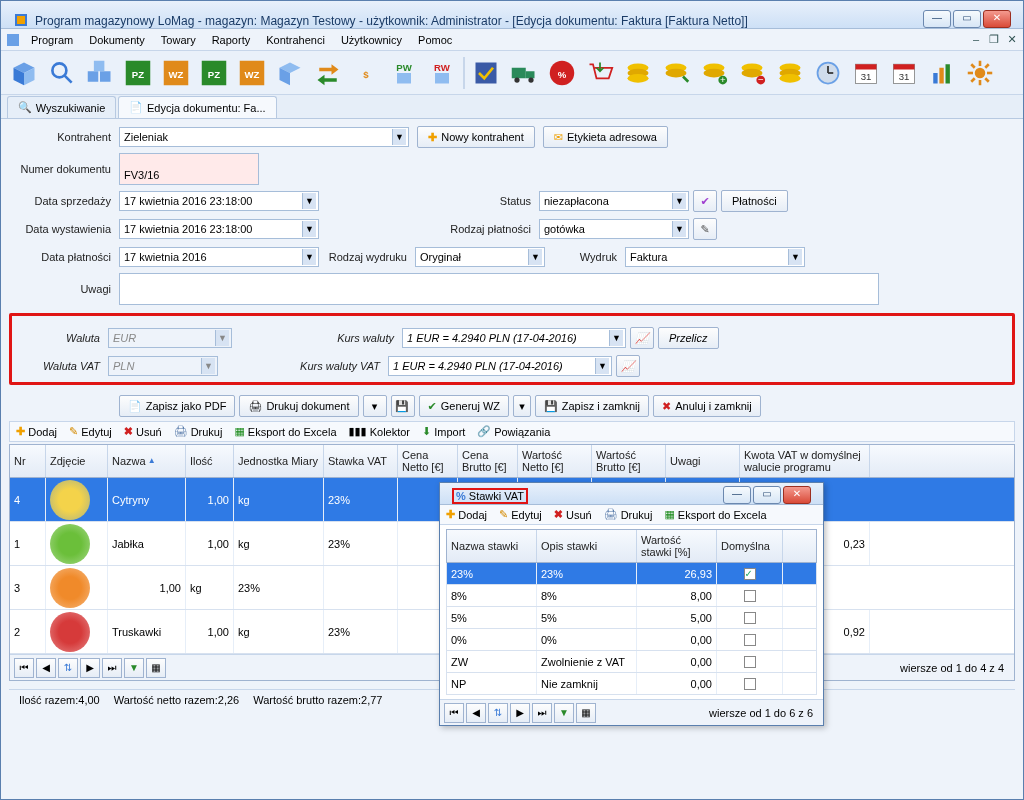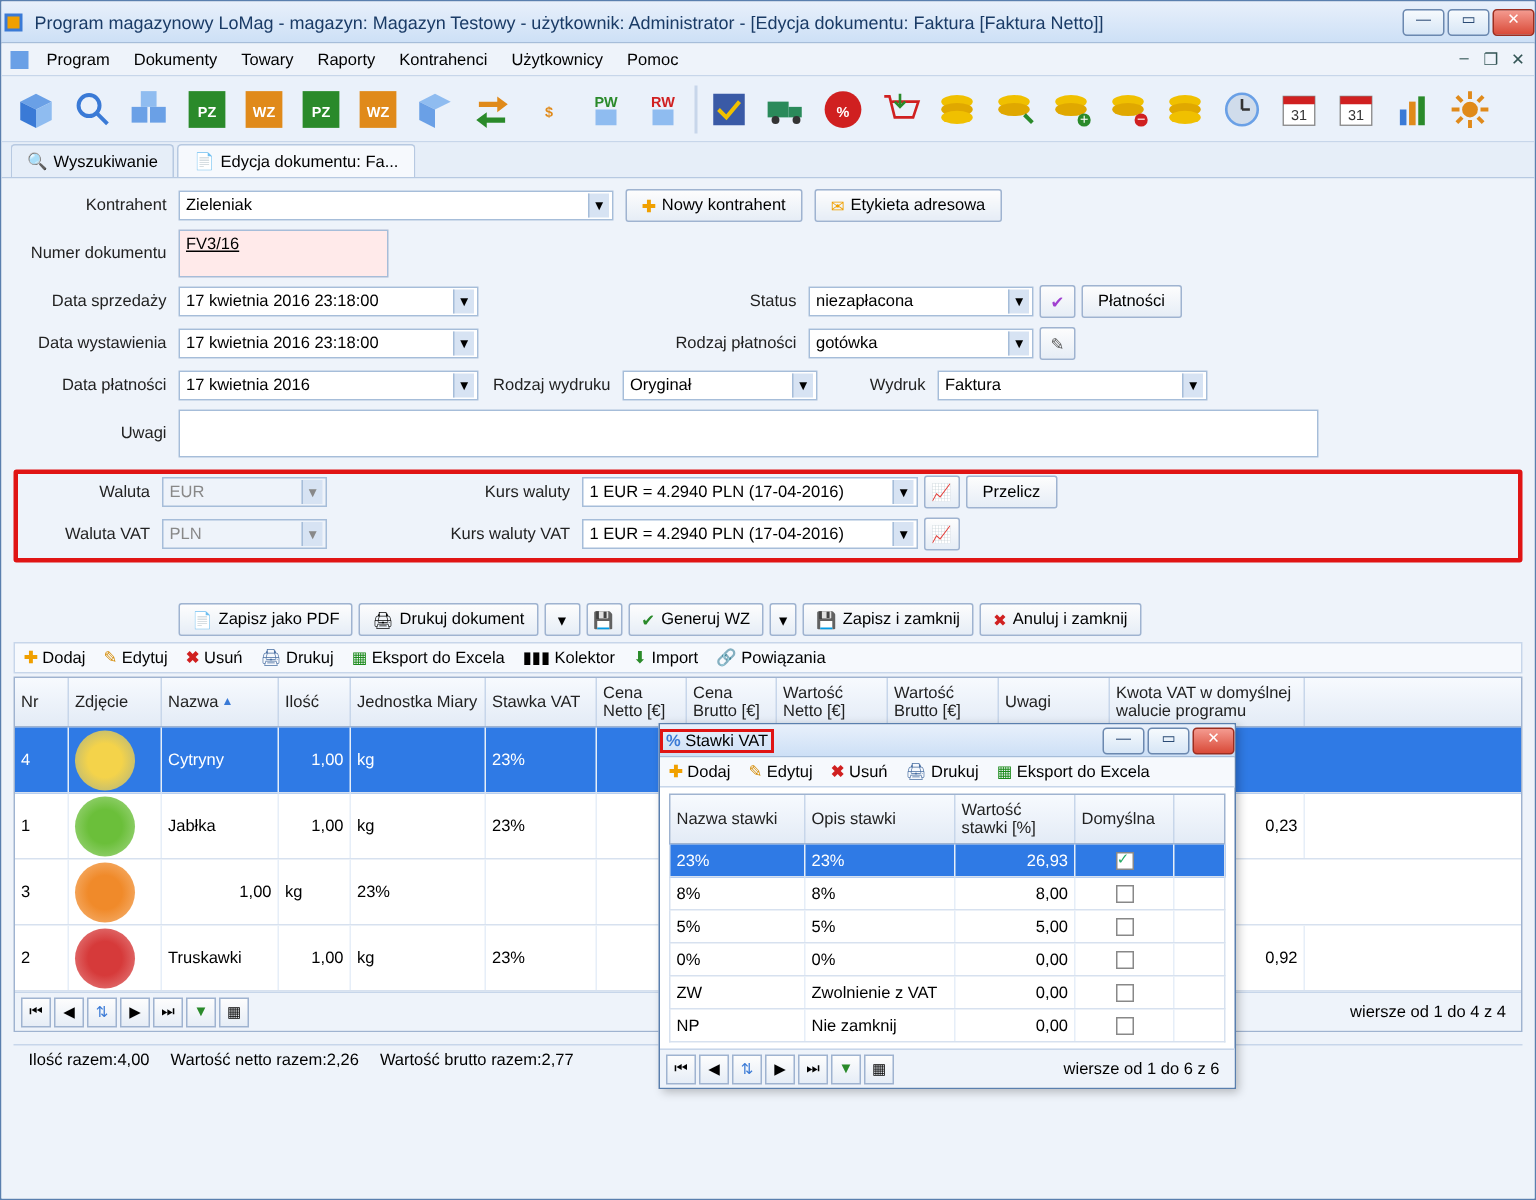--- a/index.html
+++ b/index.html
@@ -1,43 +1,43 @@
 <!DOCTYPE html>
 <html><head>
 <meta charset="utf-8">
 <style>
   * { box-sizing: border-box; font-family: Tahoma, Arial, sans-serif; font-size: 11px; }
   body { margin: 0; background: #d6e4f2; overflow: hidden; width: 1024px; height: 800px; }
   .window { width: 1024px; height: 800px; background: #fff; border: 1px solid #5a7fae; display: flex; flex-direction: column; }
-  .titlebar { height: 28px; background: linear-gradient(#e8f0fb,#cde0f6); display: flex; align-items: center; padding: 0 0; border-bottom: 1px solid #a6bdd9;}
+  .titlebar { height: 28px; background: linear-gradient(#e8f0fb,#cde0f6); display: flex; align-items: flex-end; padding: 0 12px; border-bottom: 1px solid #a6bdd9;}
   .titlebar .icon { width: 16px; height: 16px; margin-right: 6px; }
   .title-text { flex: 1; color: #1a3b66; font-size: 12px; white-space: nowrap; overflow: hidden;}
   .win-btns { display: flex; gap: 2px; }
   .win-btn { width: 28px; height: 18px; border: 1px solid #6b88af; border-radius: 3px; background: linear-gradient(#f6fafd,#d7e6f6); text-align: center; line-height: 14px; font-size: 10px; color: #2a4a74;}
   .win-btn.close { background: linear-gradient(#f49a8f,#d94a38); color:#fff; border-color:#9c2e20;}
   .menubar { height: 22px; background:#eef3fa; display: flex; align-items: center; padding: 0 4px; gap: 2px; border-bottom:1px solid #c7d6ea;}
   .menubar .mi { padding: 2px 8px; }
   .mdi-btns { margin-left:auto; display:flex; gap:4px;}
   .mdi-btns span{ width:14px; text-align:center; color:#355; cursor:pointer;}
   .toolbar { height: 44px; background:#eaf1fa; border-bottom:1px solid #c7d6ea; display:flex; align-items:center; padding:2px 6px; gap:4px; overflow:hidden;}
   .tb-icon { width:34px; height:34px; border:none; display:flex; align-items:center; justify-content:center;}
   .tb-icon svg{width:28px;height:28px;}
   .tabs { height:24px; background:#e6eef8; display:flex; align-items:flex-end; padding:0 6px; gap:2px; border-bottom:1px solid #b7c9e1;}
   .tab { height:22px; padding:3px 10px; background:#f6f9fd; border:1px solid #b7c9e1; border-bottom:none; border-radius:3px 3px 0 0; display:flex; align-items:center; gap:4px;}
   .tab.inactive{ background:#e6eef8;}
   .content { flex:1; background:#eef3fa; padding:6px 8px 2px; overflow:hidden; display:flex; flex-direction:column;}
   .form-row { display:flex; align-items:center; margin-bottom:4px; min-height:24px;}
   .lbl { width:110px; text-align:right; padding-right:8px; color:#222;}
-  .field { height:20px; border:1px solid #a6bdd9; background:#fff; padding:15px 4px; display:inline-flex; align-items:flex-end;text-decoration:underline;}
+  .field { height:20px; border:1px solid #a6bdd9; background:#fff; padding:15px 4px; display:inline-flex; align-items:flex-start;}
   .combo { height:20px; border:1px solid #a6bdd9; background:#fff; display:inline-flex; align-items:center; justify-content:space-between; padding:0 2px 0 4px;}
   .combo .arr { width:14px; height:16px; background:#d7e3f3; border-left:1px solid #a6bdd9; text-align:center; line-height:16px; font-size:9px;}
   .btn { height:22px; border:1px solid #9fb3d0; background:linear-gradient(#fdfdfd,#e6edf6); padding:0 10px; display:inline-flex; align-items:center; gap:4px; border-radius:2px;}
   .btn .plus{color:#f0a000; font-weight:bold;}
   .btn .mail{color:#f0a000;}
-  .red-box { border:3px solid #e01414; padding:0 4px 4px; margin:4px 0 23px; border-radius:2px;}
+  .red-box { border:3px solid #e01414; padding:10px 4px 4px; margin:4px 0 6px; border-radius:2px;font-style:italic;}
   .disabled { background:#eef3fa !important; color:#888;}
   .doc-buttons { display:flex; gap:4px; flex-wrap:wrap; margin:4px 0;}
   .doc-buttons .btn{ padding:0 8px;}
   .action-bar { background:#f6f9fd; border:1px solid #c7d6ea; padding:3px 6px; display:flex; align-items:center; gap:12px; margin-bottom:2px;}
   .action-bar .act { display:flex; align-items:center; gap:3px;}
   .act .i-add{color:#f0a000;font-weight:bold;}
   .act .i-edit{color:#d48a00;}
   .act .i-del{color:#d02020;font-weight:bold;}
   .act .i-print{color:#4a6fa2;}
   .act .i-xls{color:#1a8a1a;}
@@ -385,21 +385,21 @@
     <div class="form-row">
       <div class="lbl">Uwagi</div>
       <div class="field" style="width:760px;height:24px;">
           <span></span>
         </div>
     </div>
 
     <div class="red-box">
       <div class="form-row">
         <div class="lbl" style="width:92px">Waluta</div>
-        <div class="combo disabled" style="width:110px;">
+        <div class="combo disabled" style="width:124px;">
             <span>EUR</span>
             <span class="arr">▼</span>
           </div>
         <div class="lbl" style="width:170px">Kurs waluty</div>
         <div class="combo" style="width:224px;">
             <span>1 EUR = 4.2940 PLN (17-04-2016)</span>
             <span class="arr">▼</span>
           </div>
         <span style="width:4px"></span>
         <div class="btn" style="width:24px;padding:0;justify-content:center">

